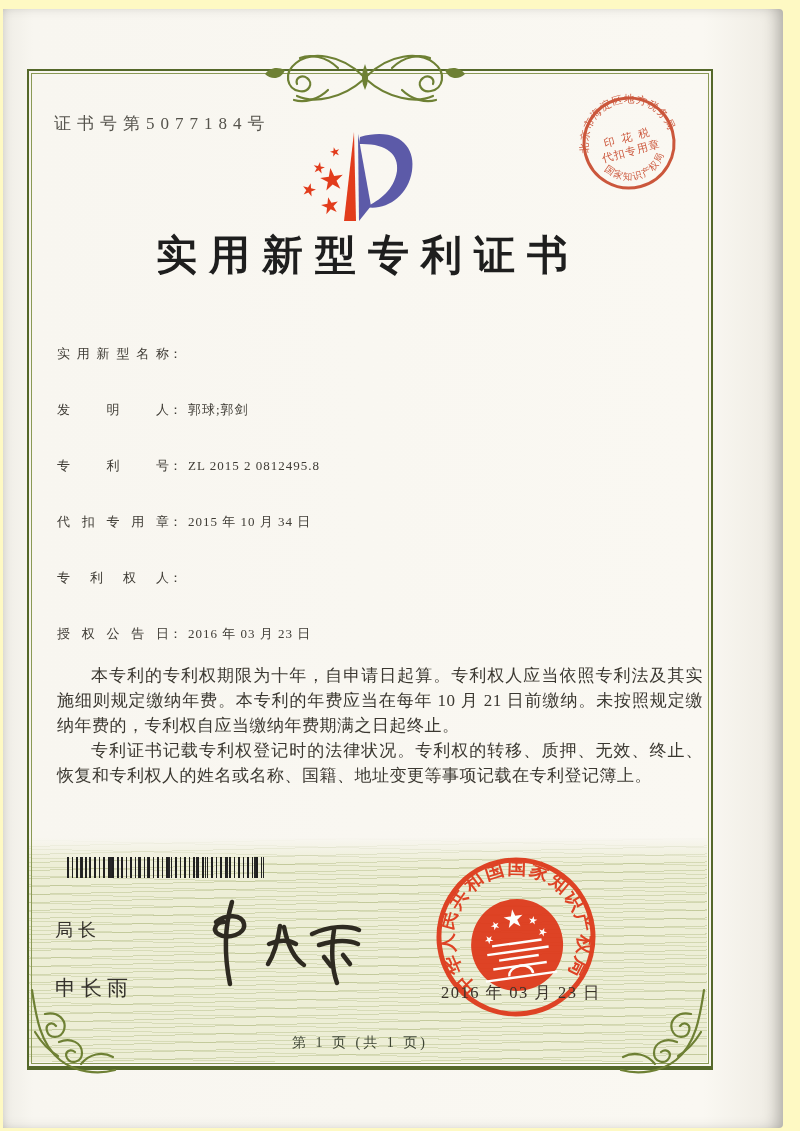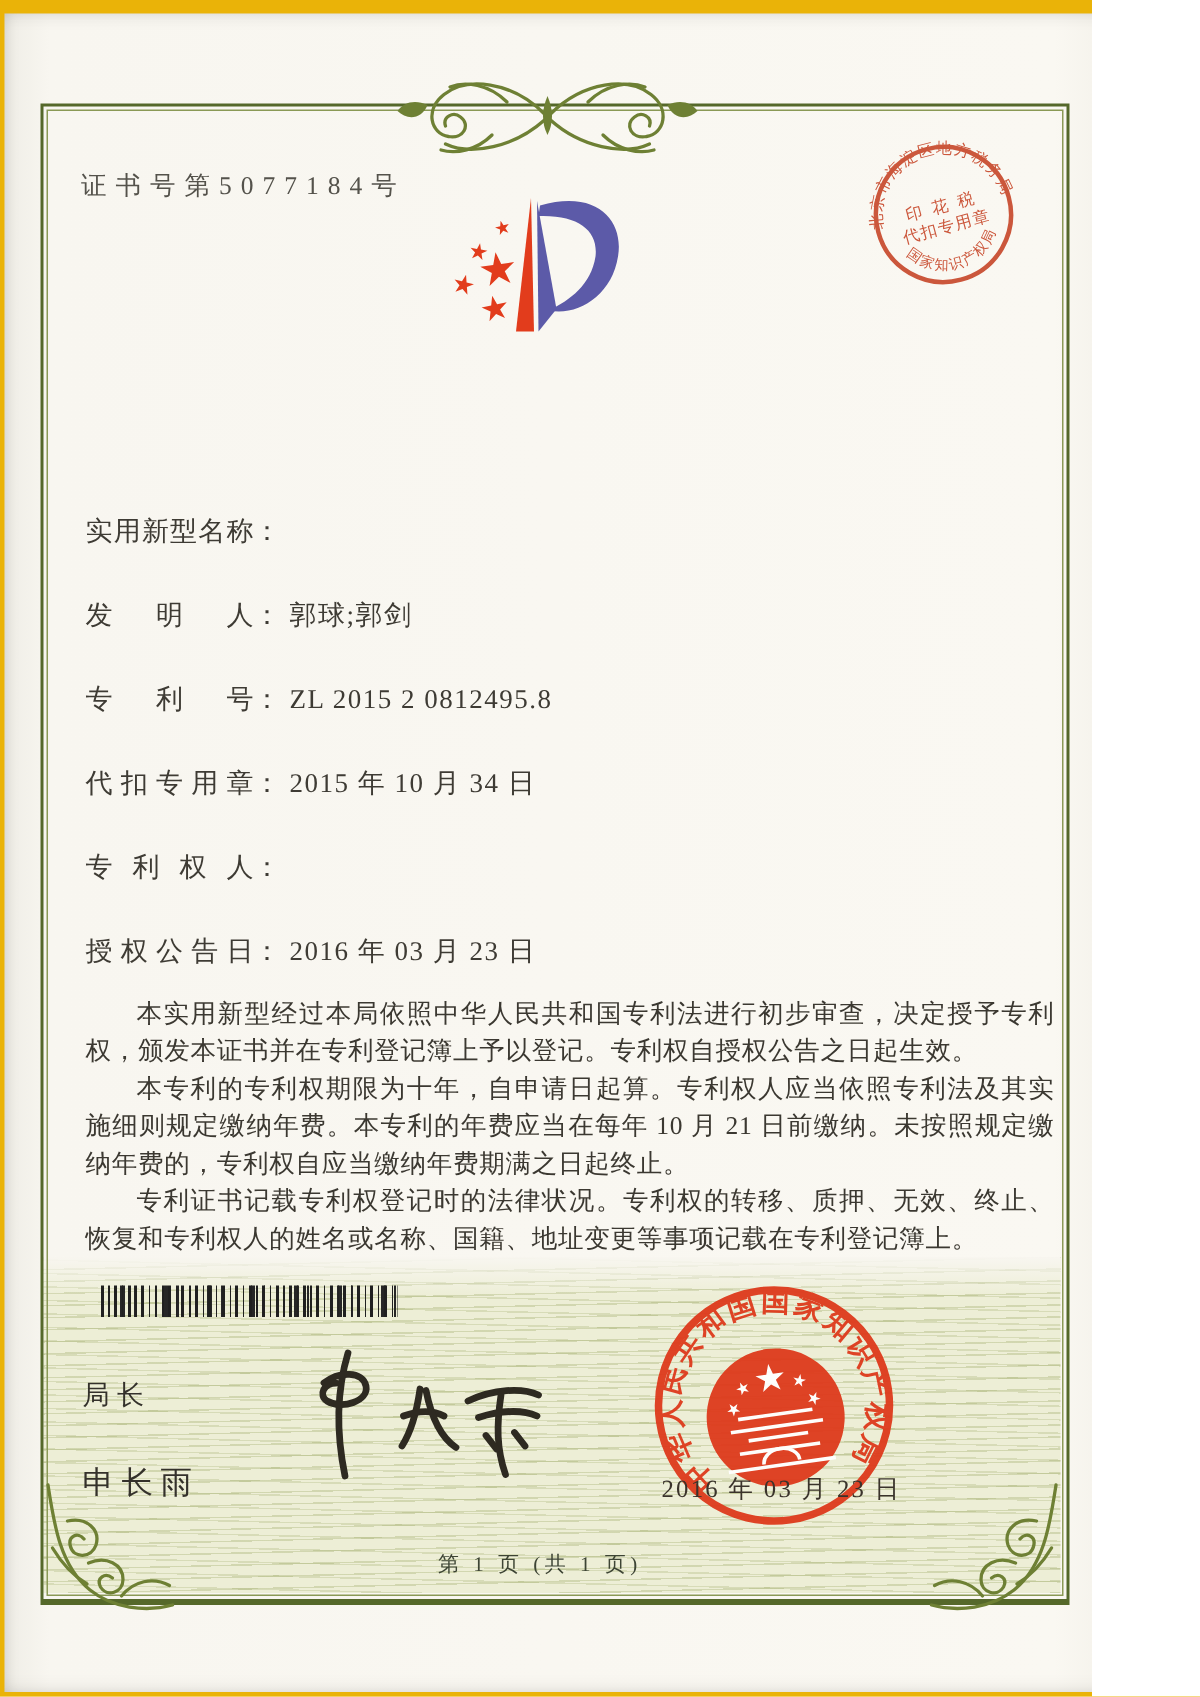--- a/index.html
+++ b/index.html
@@ -1,16 +1,16 @@
 <!DOCTYPE html>
 <html lang="zh"><head>
 <meta charset="utf-8">
 <style>
   html,body{margin:0;padding:0;}
-  .screen{position:relative;width:728px;height:1131px;background:#eab308;overflow:hidden;
+  .screen{position:relative;width:800px;height:1131px;background:#fef9c3;overflow:hidden;
           font-family:"Liberation Serif","DejaVu Serif",serif;}
   
   .paper{position:absolute;left:3px;top:9px;width:780px;height:1119px;
          background:linear-gradient(90deg,#efede6 0,#f8f6f0 30px,#faf8f2 700px,#efece4 770px);
          box-shadow:inset -10px 0 16px -6px rgba(0,0,0,.30), inset 6px 0 10px -6px rgba(0,0,0,.15);
          border-radius:0 4px 4px 0;}
   
   .frame{position:absolute;left:27px;top:69px;width:682px;height:995px;
          border:2px solid #55682a;border-bottom-width:4px;z-index:2;}
   .frame-inner{position:absolute;left:2px;top:2px;right:2px;bottom:2px;border:1px solid #8a9955;}
@@ -19,21 +19,21 @@
         background-image:
           repeating-linear-gradient(178.6deg, rgba(158,170,104,.35) 0 1px, rgba(0,0,0,0) 1px 8px),
           repeating-linear-gradient(181.4deg, rgba(158,170,104,.28) 0 1px, rgba(0,0,0,0) 1px 9px);
         z-index:1;}
   .tint-fade{position:absolute;left:0;top:0;width:100%;height:26px;
         background:linear-gradient(#f8f6f0,rgba(248,246,240,0));}
   
   .cert-no{position:absolute;left:54px;top:112px;font-size:17px;letter-spacing:6px;color:#54524b;z-index:4;}
   .title{position:absolute;left:27px;top:228px;width:682px;text-align:center;font-size:41px;
          font-weight:700;letter-spacing:12px;color:#1e1e1e;z-index:4;}
-  .fields{position:absolute;left:57px;top:343px;width:640px;z-index:4;color:#3e3b34;font-size:18px;}
+  .fields{position:absolute;left:57px;top:343px;width:640px;z-index:4;color:#3e3b34;font-size:13px;}
   .field-row{height:56px;display:flex;align-items:flex-start;line-height:22px;}
   .f-label{display:inline-block;width:112px;text-align:justify;text-align-last:justify;}
   .f-colon{display:inline-block;}
   .f-value{margin-left:6px;letter-spacing:1px;}
   .body-text{position:absolute;left:57px;top:663px;width:646px;z-index:4;font-size:17px;
              line-height:25px;color:#3b3831;text-align:justify;}
   .body-text p{margin:0;text-indent:2em;letter-spacing:.5px;}
   
   .barcode{position:absolute;left:67px;top:857px;width:198px;height:21px;z-index:4;
     background-image:
@@ -131,20 +131,21 @@
         <textPath href="#taxArcTop" startOffset="50%">北京市海淀区地方税务局</textPath>
       </text>
       <text font-size="9.5" fill="#c84a2d" text-anchor="middle" letter-spacing="1">
         <textPath href="#taxArcBot" startOffset="50%">国家知识产权局</textPath>
       </text>
       <text x="0" y="-2" font-size="11" fill="#c84a2d" text-anchor="middle" letter-spacing="2">印 花 税</text>
       <text x="0" y="12" font-size="11" fill="#c84a2d" text-anchor="middle" letter-spacing="1">代扣专用章</text>
     </g>
   </svg>
 
+  <div class="title">实用新型专利证书</div>
 
   <div class="fields">
     <div class="field-row">
       <span class="f-label">实用新型名称</span>
         <span class="f-colon">：</span>
     </div>
     <div class="field-row">
       <span class="f-label">发明人</span>
         <span class="f-colon">：</span>
       <span class="f-value">郭球;郭剑</span>
@@ -164,21 +165,20 @@
         <span class="f-colon">：</span>
     </div>
     <div class="field-row">
       <span class="f-label">授权公告日</span>
         <span class="f-colon">：</span>
       <span class="f-value">2016 年 03 月 23 日</span>
     </div>
   </div>
 
   <div class="body-text">
-    <p>本实用新型经过本局依照中华人民共和国专利法进行初步审查，决定授予专利权，颁发本证书并在专利登记簿上予以登记。专利权自授权公告之日起生效。</p>
     <p>本专利的专利权期限为十年，自申请日起算。专利权人应当依照专利法及其实施细则规定缴纳年费。本专利的年费应当在每年 10 月 21 日前缴纳。未按照规定缴纳年费的，专利权自应当缴纳年费期满之日起终止。</p>
     <p>专利证书记载专利权登记时的法律状况。专利权的转移、质押、无效、终止、恢复和专利权人的姓名或名称、国籍、地址变更等事项记载在专利登记簿上。</p>
   </div>
 
   <div class="barcode"></div>
 
   <div class="signer-title">局长</div>
   <div class="signer-name">申长雨</div>
 
   <svg class="signature" viewBox="0 0 175 95">

